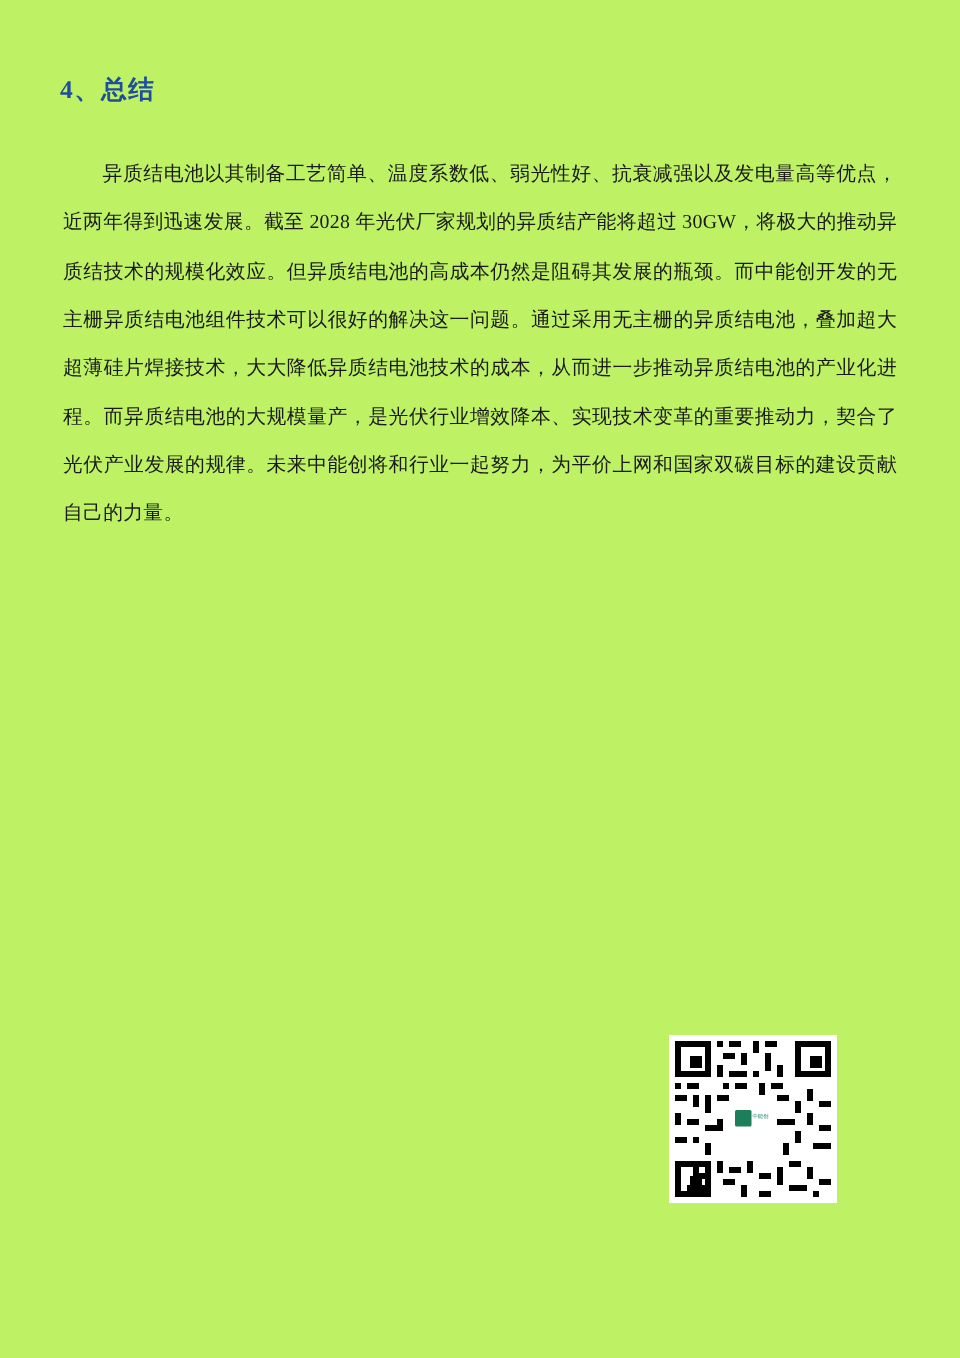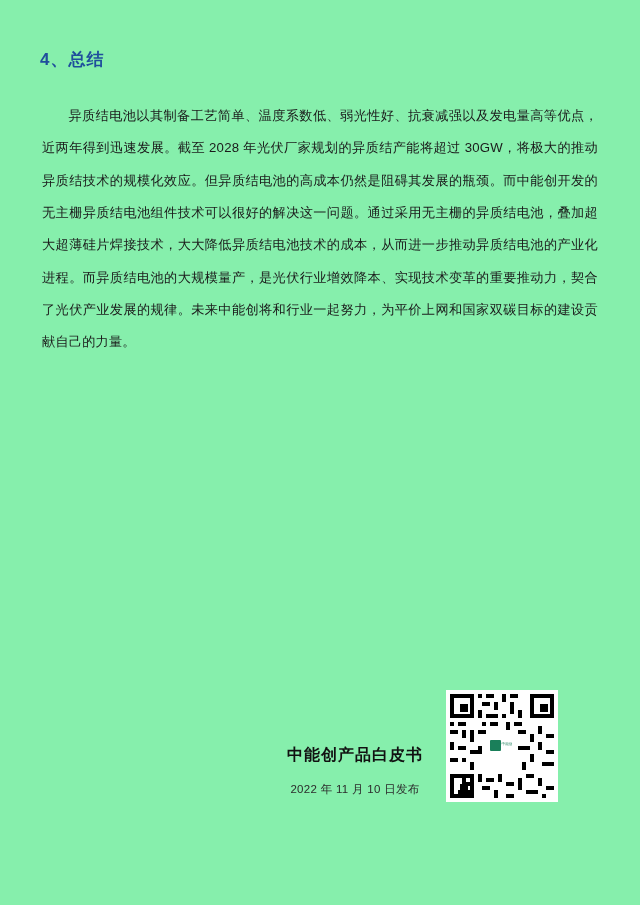--- a/index.html
+++ b/index.html
@@ -10,22 +10,23 @@
     width: 640px;
     height: 905px;
     background: #ffffff;
     font-family: "Liberation Sans", sans-serif;
     overflow: hidden;
   }
   .page {
     position: relative;
     width: 640px;
     height: 905px;
-    background: #86efac;
+    background: #bef264;
     box-sizing: border-box;
+    font-family: Liberation Serif, serif;
   }
   .section-heading {
     position: absolute;
     left: 40px;
     top: 48px;
     font-size: 17px;
     font-weight: bold;
     color: #1f4e9c;
     letter-spacing: 1px;
     white-space: nowrap;
@@ -143,22 +144,20 @@
 
 <div class="page">
 
   <div class="section-heading">4、总结</div>
 
   <div class="body-text">异质结电池以其制备工艺简单、温度系数低、弱光性好、抗衰减强以及发电量高等优点，近两年得到迅速发展。截至 2028 年光伏厂家规划的异质结产能将超过 30GW，将极大的推动异质结技术的规模化效应。但异质结电池的高成本仍然是阻碍其发展的瓶颈。而中能创开发的无主栅异质结电池组件技术可以很好的解决这一问题。通过采用无主栅的异质结电池，叠加超大超薄硅片焊接技术，大大降低异质结电池技术的成本，从而进一步推动异质结电池的产业化进程。而异质结电池的大规模量产，是光伏行业增效降本、实现技术变革的重要推动力，契合了光伏产业发展的规律。未来中能创将和行业一起努力，为平价上网和国家双碳目标的建设贡献自己的力量。</div>
 
   <div class="footer">
 
     <div class="footer-text-block">
-      <div class="footer-title">中能创产品白皮书</div>
-      <div class="footer-date">2022 年 11 月 10 日发布</div>
     </div>
 
     <div class="qr-wrap">
       <div class="qr-canvas">
         <div class="qr-eye tl"></div>
         <div class="qr-eye tr"></div>
         <div class="qr-eye bl"></div>
 
         <div class="m" style="left:32px;top:4px;width:4px;height:4px;"></div>
         <div class="m" style="left:40px;top:4px;width:8px;height:4px;"></div>

